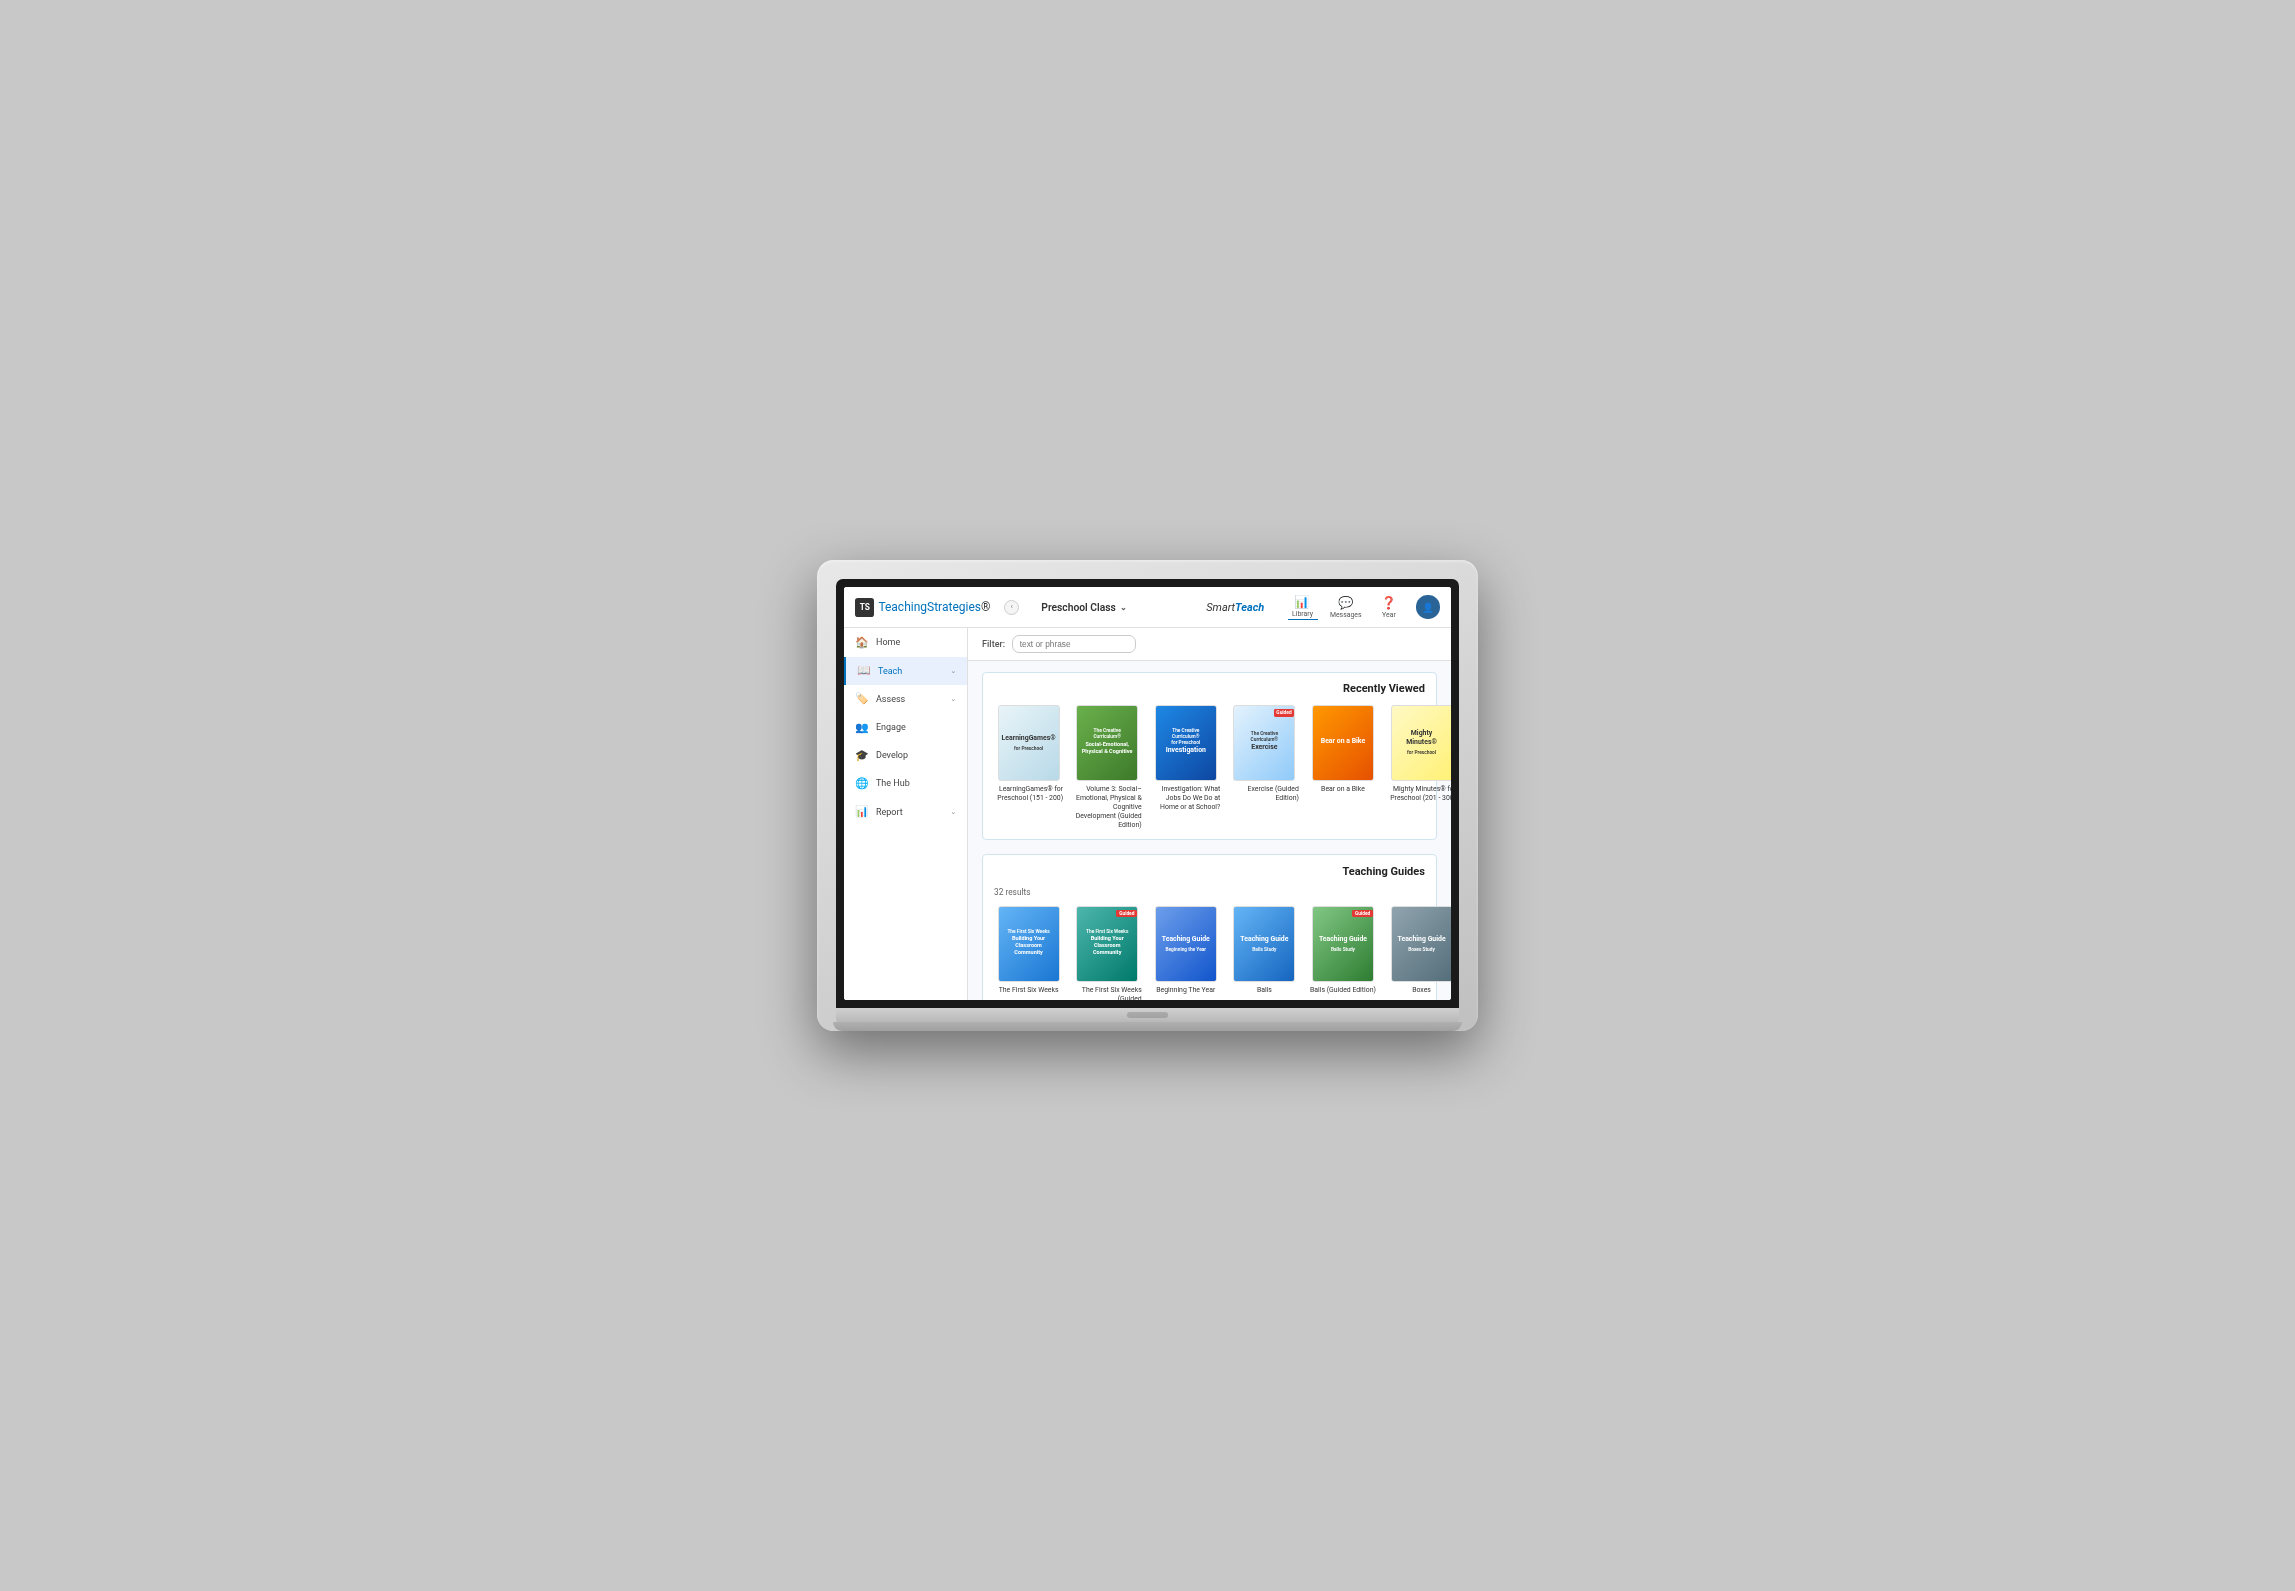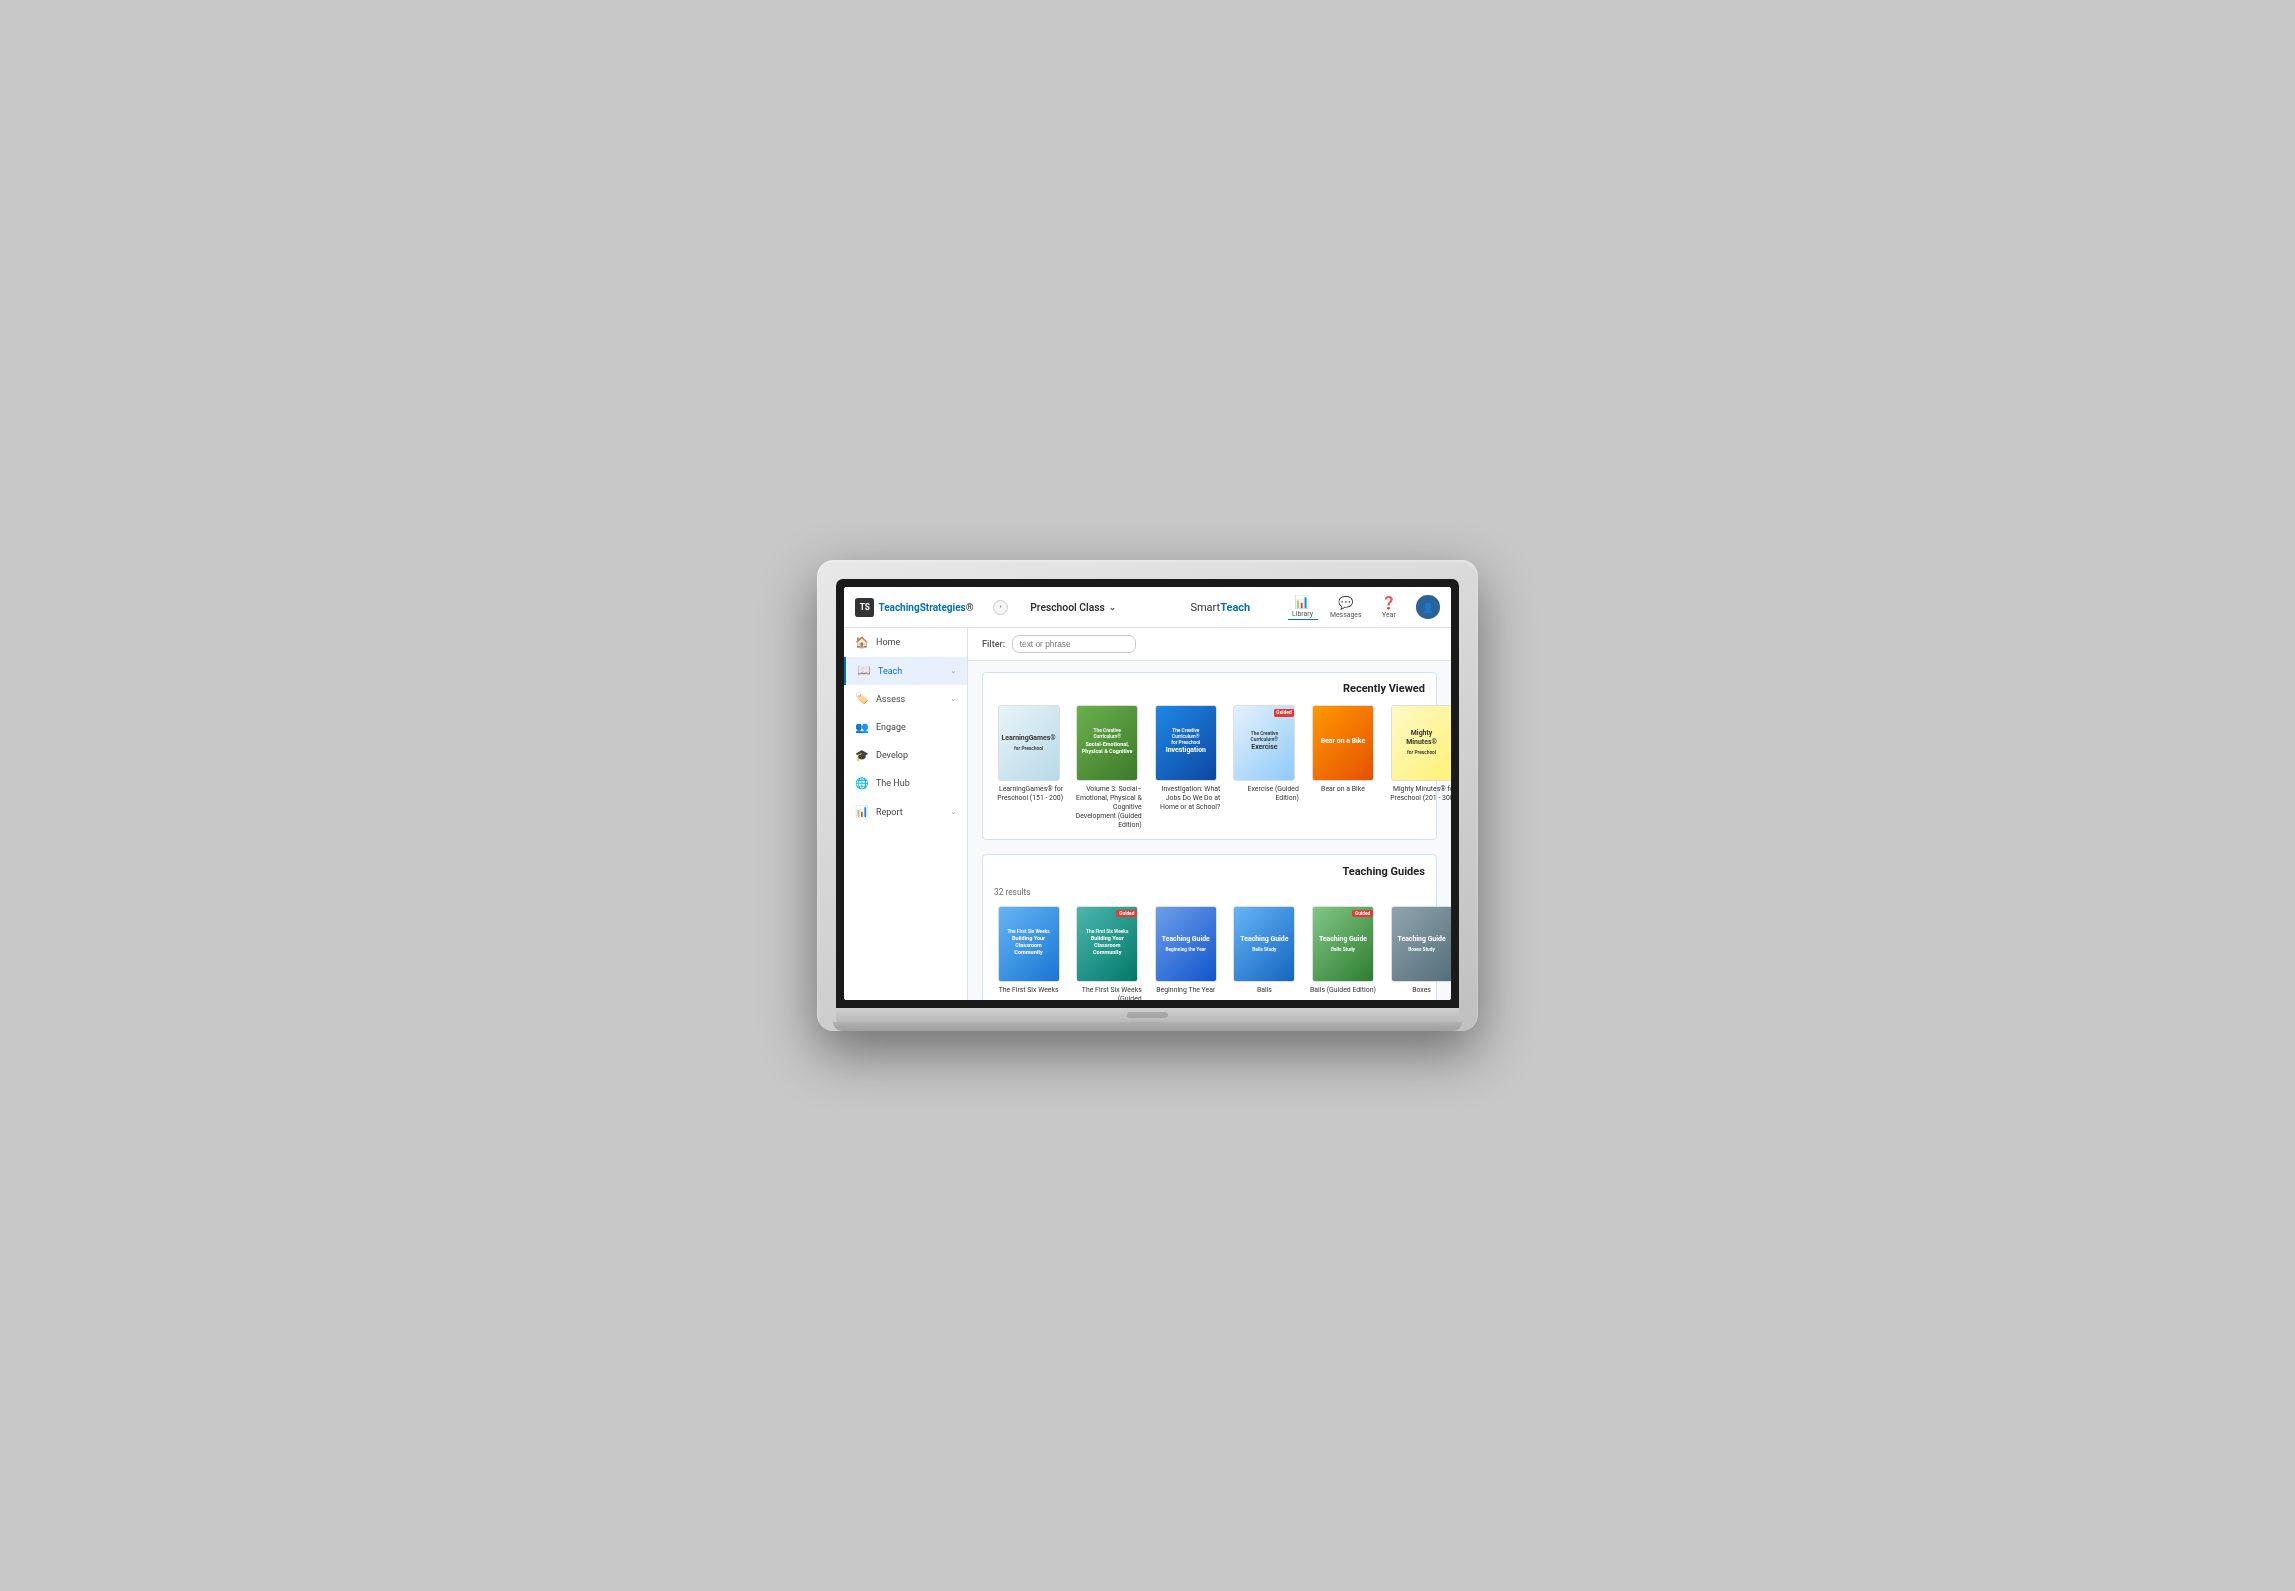--- a/index.html
+++ b/index.html
@@ -60,22 +60,22 @@
       border-radius: 2.8px;
       display: flex;
       align-items: center;
       justify-content: center;
       color: white;
       font-size: 8.3px;
       font-weight: bold;
     }
 
     .logo-text {
-      font-size: 10px;
-      font-weight: 700;
+      font-size: 12px;
+      font-weight: 400;
       color: #333;
     }
 
     .logo-text span {
       color: #0071bc;
     }
 
     .collapse-btn {
       width: 15px;
       height: 15px;
@@ -103,21 +103,22 @@
     }
 
     .class-selector .chevron { font-size: 8.3px; color: #555; }
 
     .smart-teach-logo {
       display: flex;
       align-items: center;
       font-size: 11px;
       font-weight: 300;
       color: #555;
-      margin-right: 29px;
+      margin-right: 15px;
+      font-style: italic;
     }
 
     .smart-teach-logo .teach-bold {
       font-weight: 700;
       color: #0071bc;
     }
 
     .smart-teach-logo .smart-part { color: #333; font-weight: 400; }
 
     .nav-icons {

